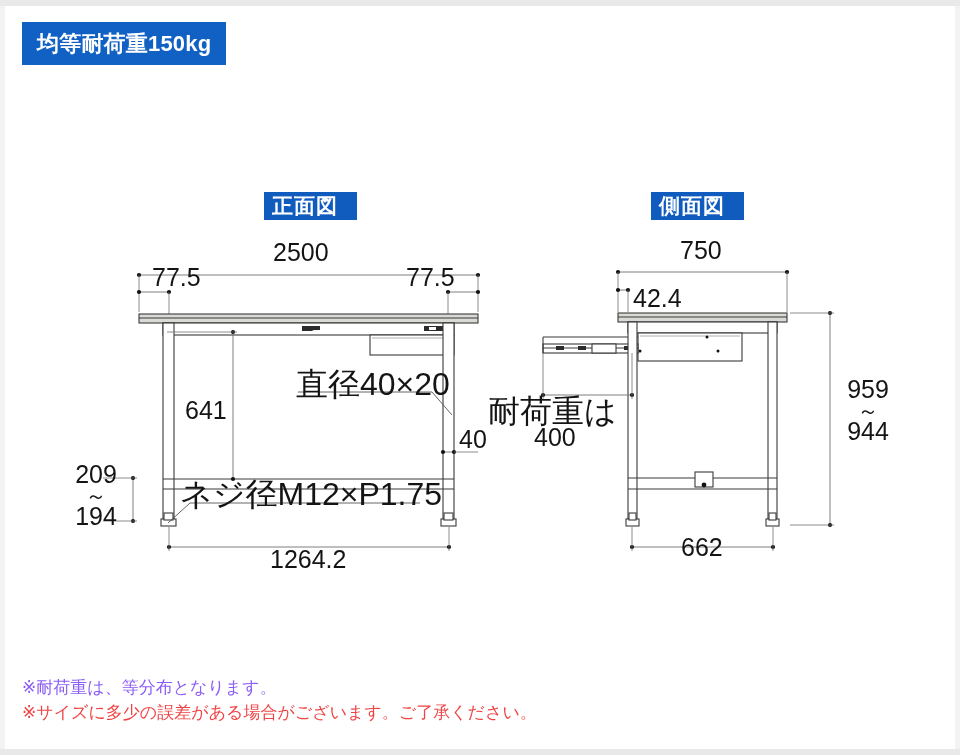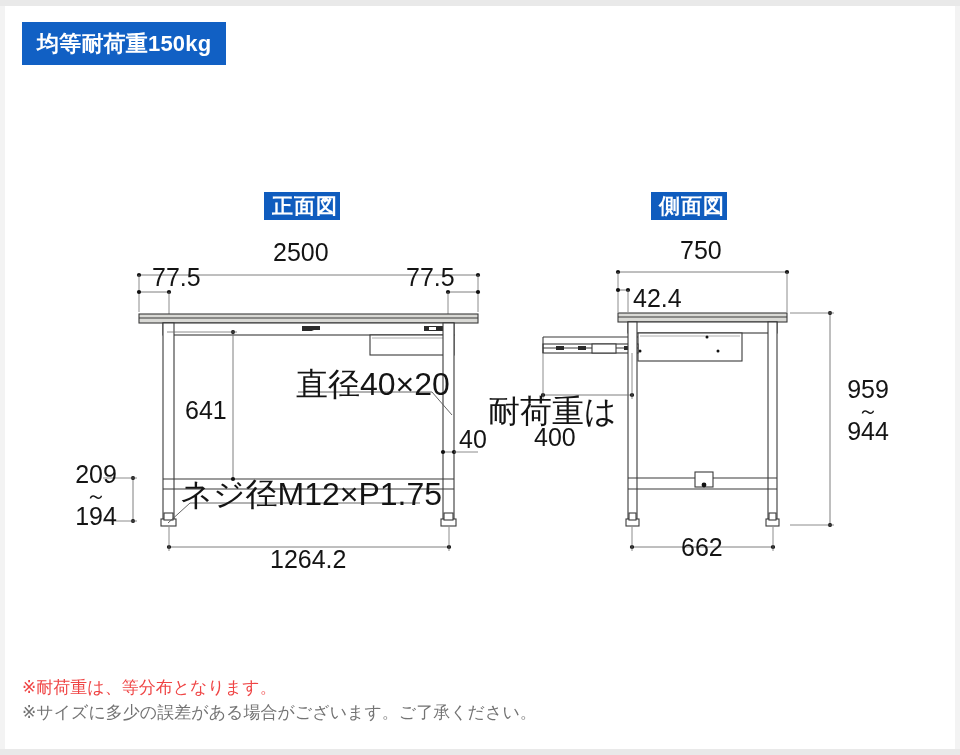--- a/index.html
+++ b/index.html
@@ -87,21 +87,21 @@
     box-sizing: border-box;
   }
 
   
   .view-title {
     position: absolute;
     background: #0f5cbe;
     color: #ffffff;
     font-size: 21px;
     font-weight: 700;
-    padding: 3px 2px 4px 8px;
+    padding: 3px 19px 4px 8px;
     letter-spacing: 1px;
     line-height: 1;
   }
   #title-front { left: 264px; top: 192px; }
   #title-side  { left: 651px; top: 192px; }
 
   
   svg.dwg {
     position: absolute;
     left: 0; top: 0;
@@ -129,22 +129,22 @@
   }
   .stack .tilde { font-size: 21px; display: block; }
 
   
   .notes {
     position: absolute;
     left: 22px;
     top: 676px;
     line-height: 1.45;
   }
-  .note1 { font-size: 17px; color: #ef4444; }
-  .note2 { font-size: 17px; color: #737373; }
+  .note1 { font-size: 17px; color: #8b5cf6; }
+  .note2 { font-size: 17px; color: #ef4444; }
 </style>
 </head>
 <body>
 
 <div id="page">
 
   <div class="top-band"></div>
   <div class="bottom-band"></div>
   <div class="side-rail-l"></div>
   <div class="side-rail-r"></div>

